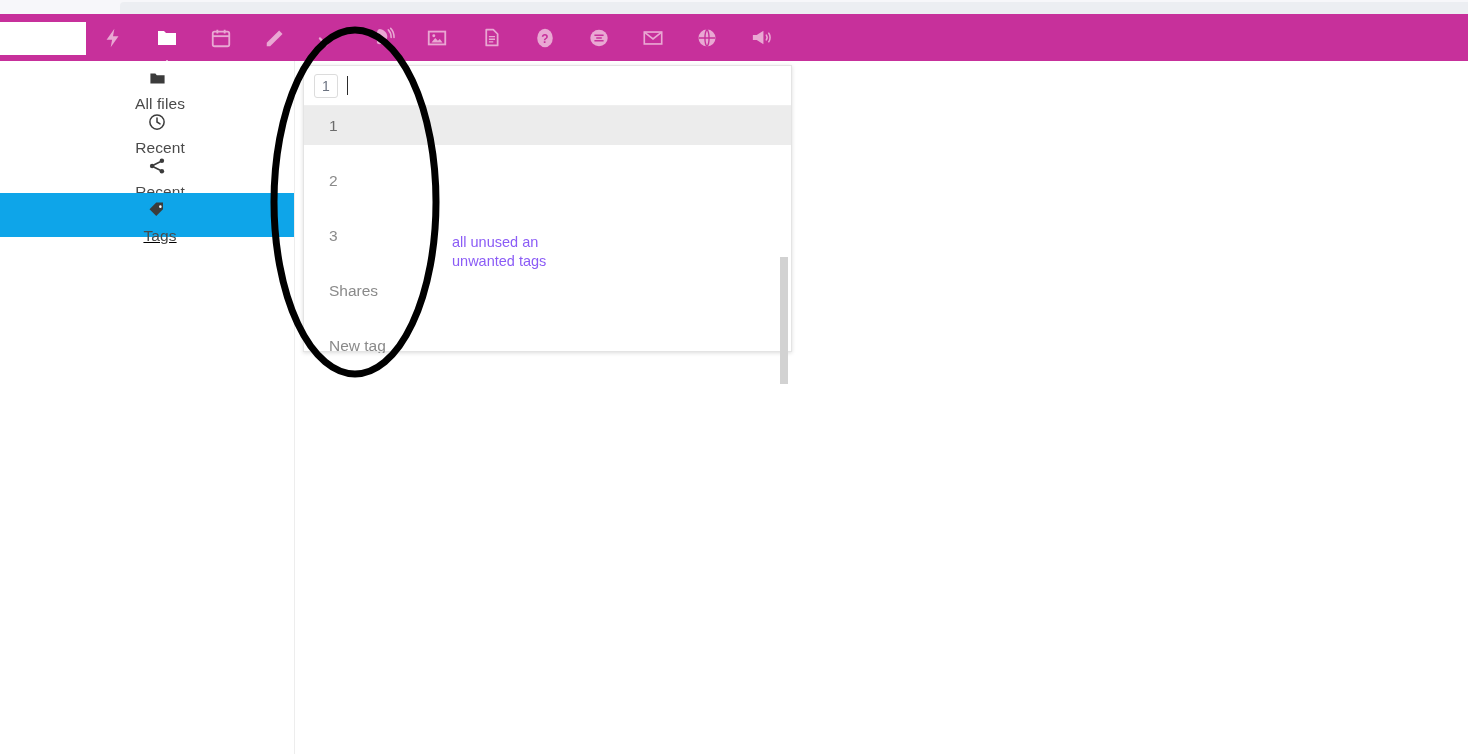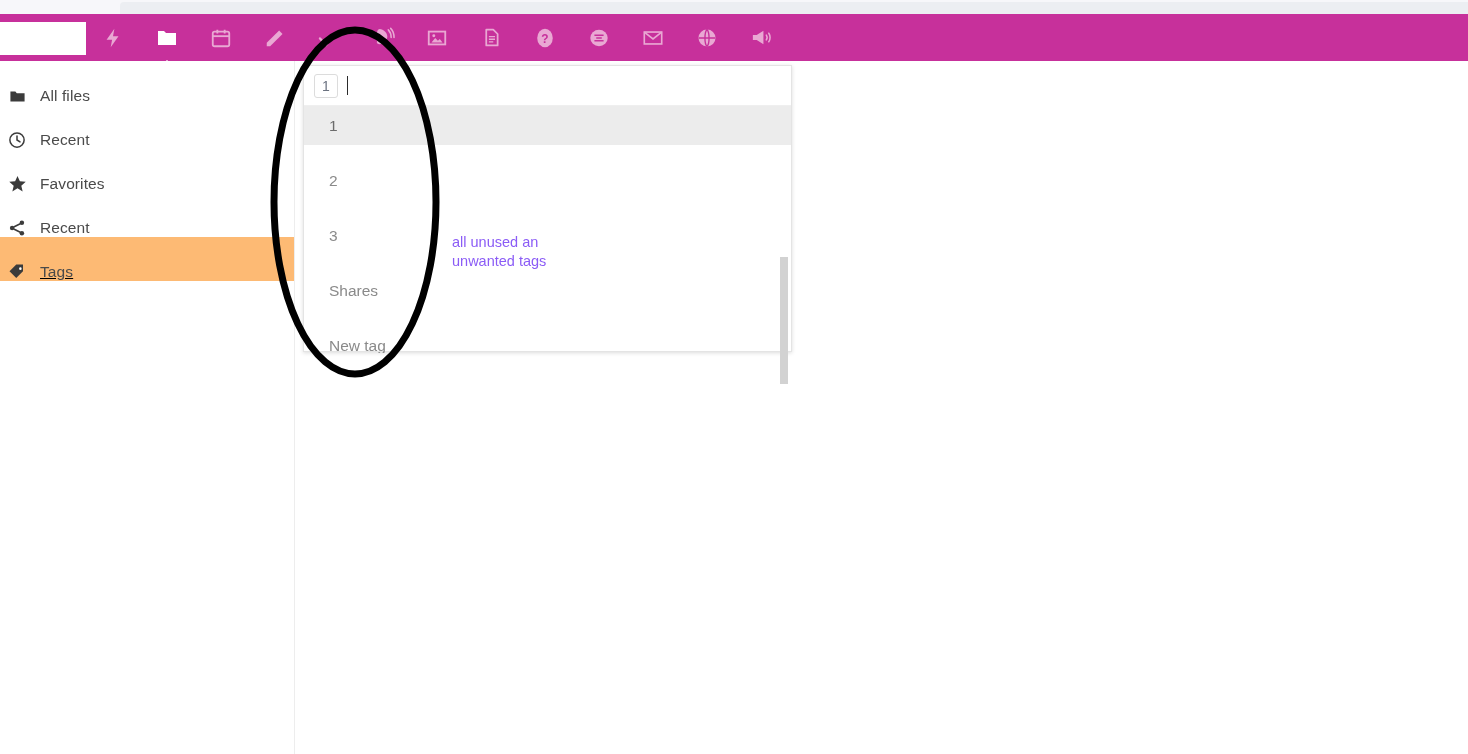--- a/index.html
+++ b/index.html
@@ -80,25 +80,26 @@
     left: 0; top: 61px;
     width: 295px; height: 693px;
     background: #ffffff;
     border-right: 1px solid #ededed;
     box-sizing: border-box;
   }
   .side-item {
     position: relative;
     height: 44px;
     display: flex;
-    align-items: flex-end;
-    padding-left: 0;
+    align-items: center;
+    padding-left: 20px;
     cursor: pointer;
-  }
-  .side-item.selected { background: #fdba74; text-decoration: underline; }
+    flex-direction: column;
+  }
+  .side-item.selected { background: #0ea5e9; text-decoration: underline; }
   .side-icon {
     width: 34px;
     display: flex;
     align-items: center;
     justify-content: center;
     flex: 0 0 34px;
   }
   .side-icon svg { display: block; }
   .side-label {
     font-size: 15.5px;
@@ -354,28 +355,20 @@
     <div class="side-item">
       <span class="side-icon">
         <svg width="18" height="18" viewBox="0 0 24 24">
           <circle cx="12" cy="12" r="9.5" fill="none" stroke="#3b3b3b" stroke-width="2"></circle>
           <path d="M12 6.5V12l4 2.5" fill="none" stroke="#3b3b3b" stroke-width="2" stroke-linecap="round"></path>
         </svg>
       </span>
       <span class="side-label">Recent</span>
     </div>
 
-    <div class="side-item">
-      <span class="side-icon">
-        <svg width="19" height="19" viewBox="0 0 24 24">
-            <path d="M12 2.5 15 9.3l7.4.6-5.6 4.9 1.7 7.2L12 18.1 5.5 22l1.7-7.2L1.6 9.9 9 9.3z" fill="#3b3b3b"></path>
-          </svg>
-      </span>
-      <span class="side-label">Favorites</span>
-    </div>
 
     <div class="side-item">
       <span class="side-icon">
         <svg width="18" height="18" viewBox="0 0 24 24">
           <circle cx="18.5" cy="5" r="3" fill="#3b3b3b"></circle>
           <circle cx="5.5" cy="12" r="3" fill="#3b3b3b"></circle>
           <circle cx="18.5" cy="19" r="3" fill="#3b3b3b"></circle>
           <path d="M16.4 6.3 7.6 10.7M7.6 13.3l8.8 4.4" stroke="#3b3b3b" stroke-width="2"></path>
         </svg>
       </span>

